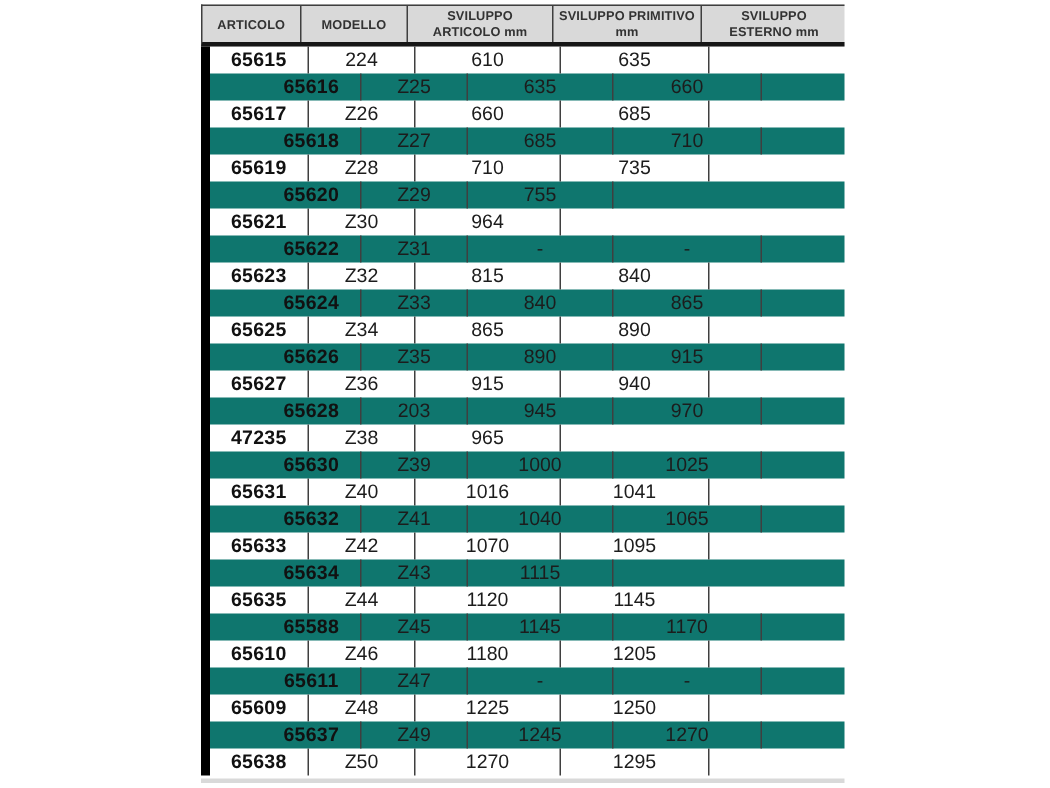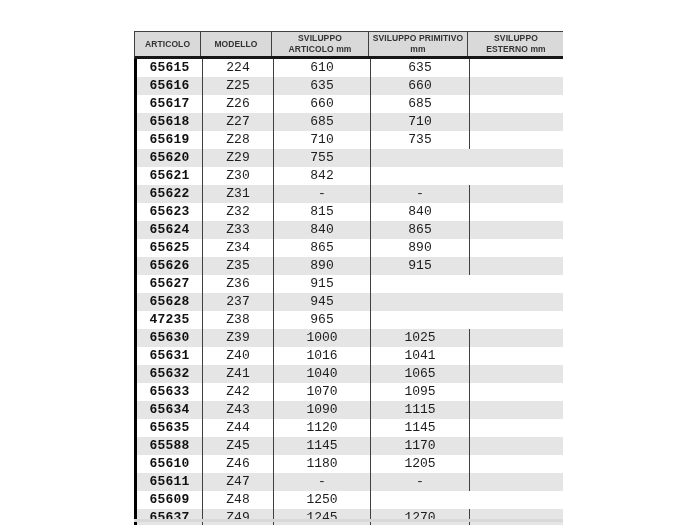--- a/index.html
+++ b/index.html
@@ -17,47 +17,45 @@
     top: 3px;
     width: 429px;
   }
   .thead {
     display: grid;
     grid-template-columns: 65px 71px 97px 99px 97px;
     border-top: 1px solid #3f3f3f;
     border-left: 1px solid #3f3f3f;
     border-bottom: 3px solid #161616;
     background: #d9d9d9;
-    margin-top: 28px;
   }
   .th {
     height: 24px;
     display: flex;
     flex-direction: column;
     align-items: center;
     justify-content: center;
     font-size: 8.5px;
     font-weight: bold;
     color: #333333;
     letter-spacing: 0.1px;
     line-height: 1.25;
     white-space: nowrap;
     overflow: hidden;
   }
   .th + .th { border-left: 1px solid #3f3f3f; }
   .tbody {
-    border-left: 3px solid #000000;
-    font-family: Liberation Mono, monospace;
+    border-left: 6px solid #000000;
   }
   .tr {
     display: grid;
     grid-template-columns: 65px 71px 97px 99px 97px;
     height: 18px;
   }
-  .tr.striped { background: #e5e5e5; }
+  .tr.striped { background: #0f766e; padding-left: 35px; }
   .td {
     display: flex;
     align-items: center;
     justify-content: center;
     font-size: 13px;
     color: #1c1c1c;
     line-height: 18px;
     overflow: hidden;
   }
   .td + .td { border-left: 1px solid #3f3f3f; }
@@ -134,21 +132,21 @@
         </div>
         <div class="tr striped">
           <div class="td articolo">65620</div>
           <div class="td">Z29</div>
           <div class="td">755</div>
           <div class="td"></div>
         </div>
         <div class="tr">
           <div class="td articolo">65621</div>
           <div class="td">Z30</div>
-          <div class="td">842</div>
+          <div class="td">964</div>
           <div class="td"></div>
         </div>
         <div class="tr striped">
           <div class="td articolo">65622</div>
           <div class="td">Z31</div>
           <div class="td">-</div>
           <div class="td">-</div>
           <div class="td"></div>
         </div>
         <div class="tr">
@@ -176,26 +174,28 @@
           <div class="td articolo">65626</div>
           <div class="td">Z35</div>
           <div class="td">890</div>
           <div class="td">915</div>
           <div class="td"></div>
         </div>
         <div class="tr">
           <div class="td articolo">65627</div>
           <div class="td">Z36</div>
           <div class="td">915</div>
+          <div class="td">940</div>
           <div class="td"></div>
         </div>
         <div class="tr striped">
           <div class="td articolo">65628</div>
-          <div class="td">237</div>
+          <div class="td">203</div>
           <div class="td">945</div>
+          <div class="td">970</div>
           <div class="td"></div>
         </div>
         <div class="tr">
           <div class="td articolo">47235</div>
           <div class="td">Z38</div>
           <div class="td">965</div>
           <div class="td"></div>
         </div>
         <div class="tr striped">
           <div class="td articolo">65630</div>
@@ -221,21 +221,20 @@
         <div class="tr">
           <div class="td articolo">65633</div>
           <div class="td">Z42</div>
           <div class="td">1070</div>
           <div class="td">1095</div>
           <div class="td"></div>
         </div>
         <div class="tr striped">
           <div class="td articolo">65634</div>
           <div class="td">Z43</div>
-          <div class="td">1090</div>
           <div class="td">1115</div>
           <div class="td"></div>
         </div>
         <div class="tr">
           <div class="td articolo">65635</div>
           <div class="td">Z44</div>
           <div class="td">1120</div>
           <div class="td">1145</div>
           <div class="td"></div>
         </div>
@@ -256,20 +255,21 @@
         <div class="tr striped">
           <div class="td articolo">65611</div>
           <div class="td">Z47</div>
           <div class="td">-</div>
           <div class="td">-</div>
           <div class="td"></div>
         </div>
         <div class="tr">
           <div class="td articolo">65609</div>
           <div class="td">Z48</div>
+          <div class="td">1225</div>
           <div class="td">1250</div>
           <div class="td"></div>
         </div>
         <div class="tr striped">
           <div class="td articolo">65637</div>
           <div class="td">Z49</div>
           <div class="td">1245</div>
           <div class="td">1270</div>
           <div class="td"></div>
         </div>

